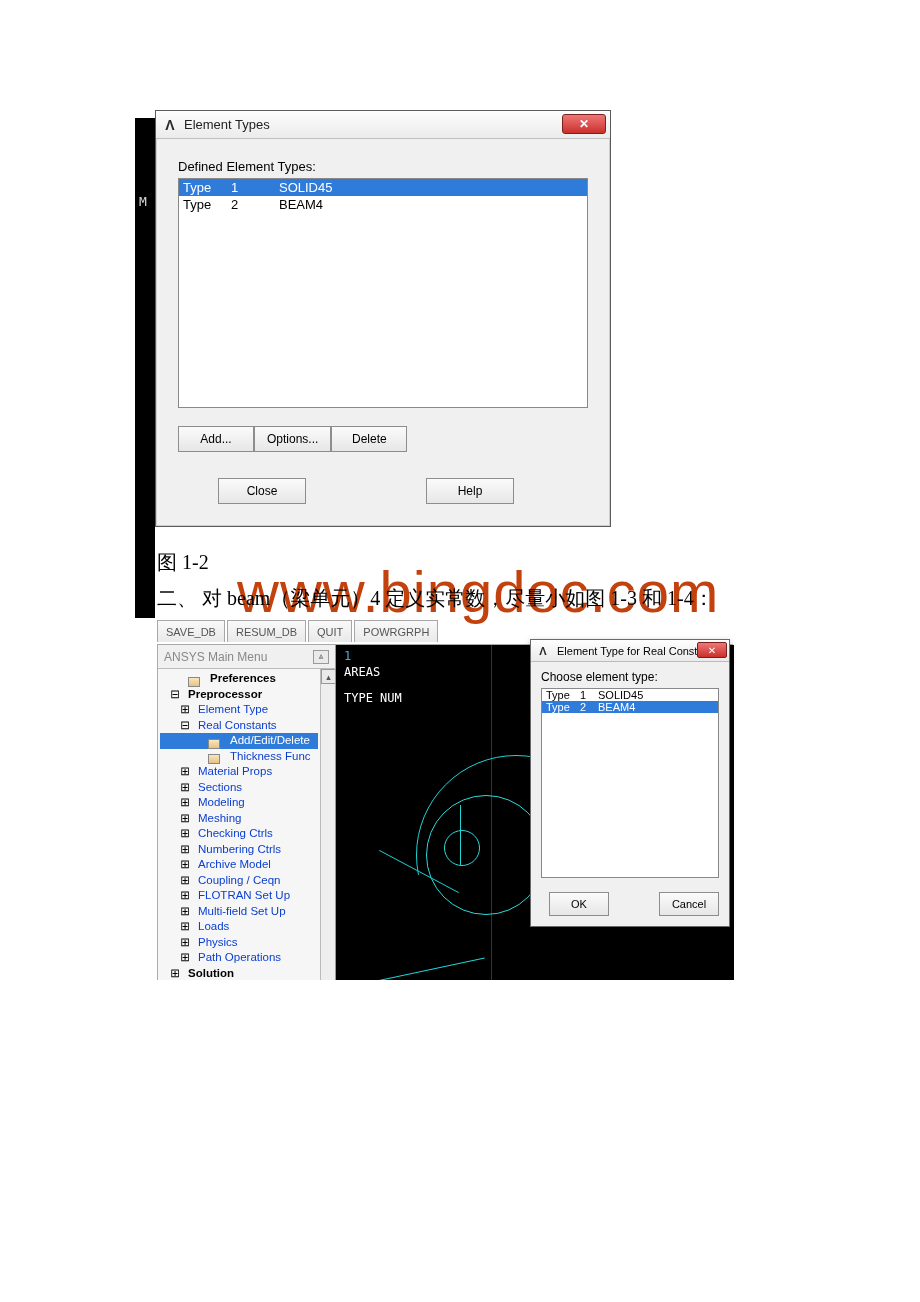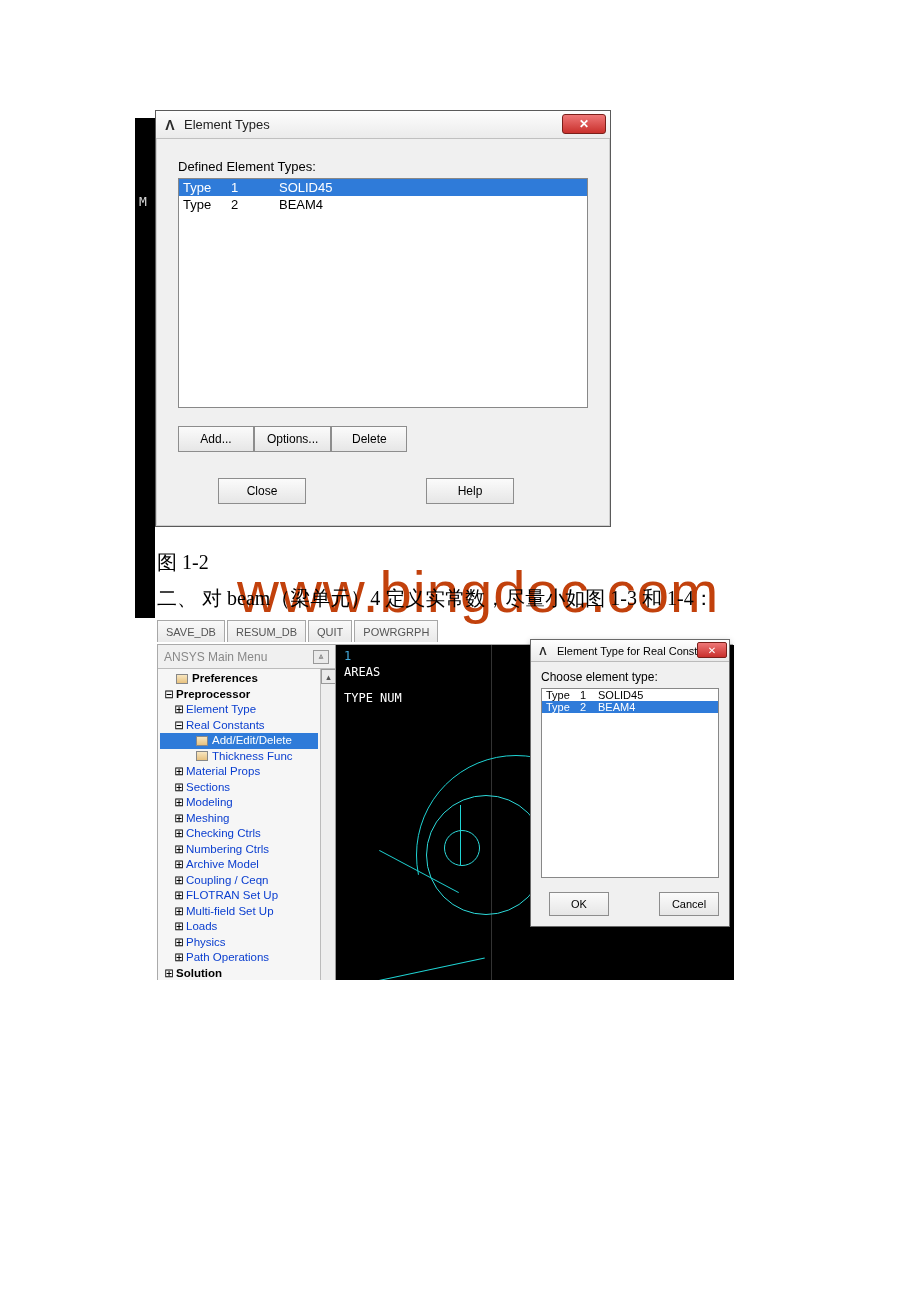--- a/index.html
+++ b/index.html
@@ -131,21 +131,21 @@
     width:15px; height:15px; border:1px solid #999;
     background:#eaeaea; font-size:9px;
     display:flex;align-items:center;justify-content:center;
     color:#555;
   }
   .menu-list {
     flex:1; overflow:hidden; padding:2px 2px;
     font-size:11.5px; line-height:1.35; color:#000;
     position:relative;
   }
-  .mi { display:flex; align-items:center; gap:2px; padding:0 2px; }
+  .mi { display:flex; align-items:flex-end; gap:8px; padding:0 2px; }
   .mi .tw { width:10px; display:inline-block; text-align:center; color:#000;}
   .mi-icon {
     width:12px;height:10px;border:1px solid #888;
     background:linear-gradient(#f8e6c0,#e8c27f);
     margin-right:2px; flex-shrink:0;
   }
   .link-blue { color:#0a3ecf; font-weight:normal; }
   .bold { font-weight:bold; }
   .mi.selected { background:#2f7bd9; color:#fff; }
   .mi.selected .link-blue { color:#fff; }

